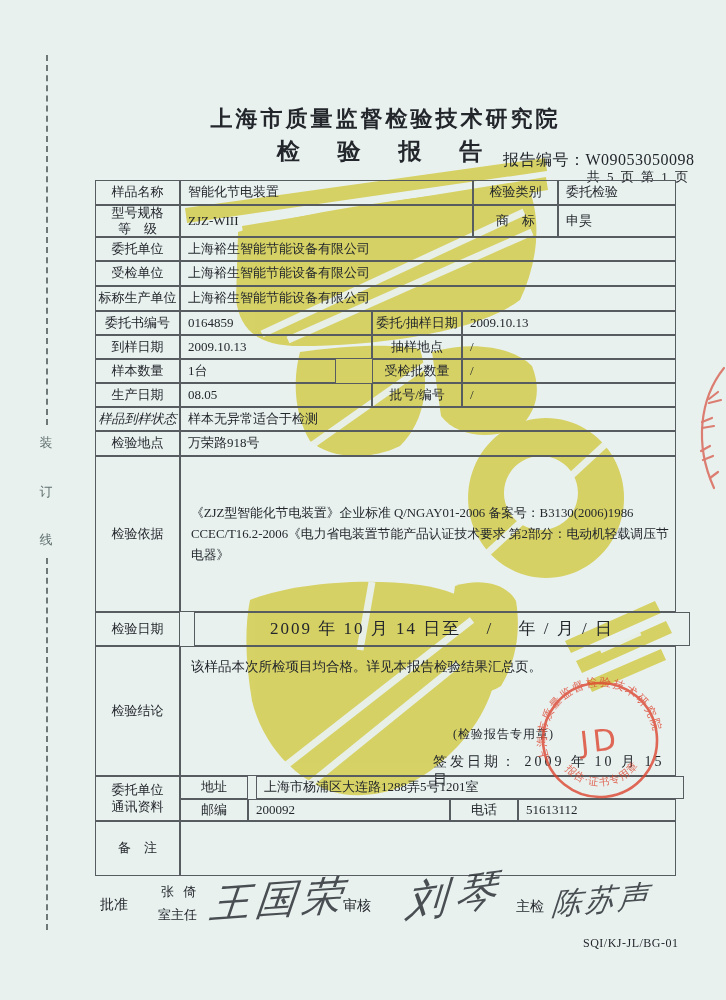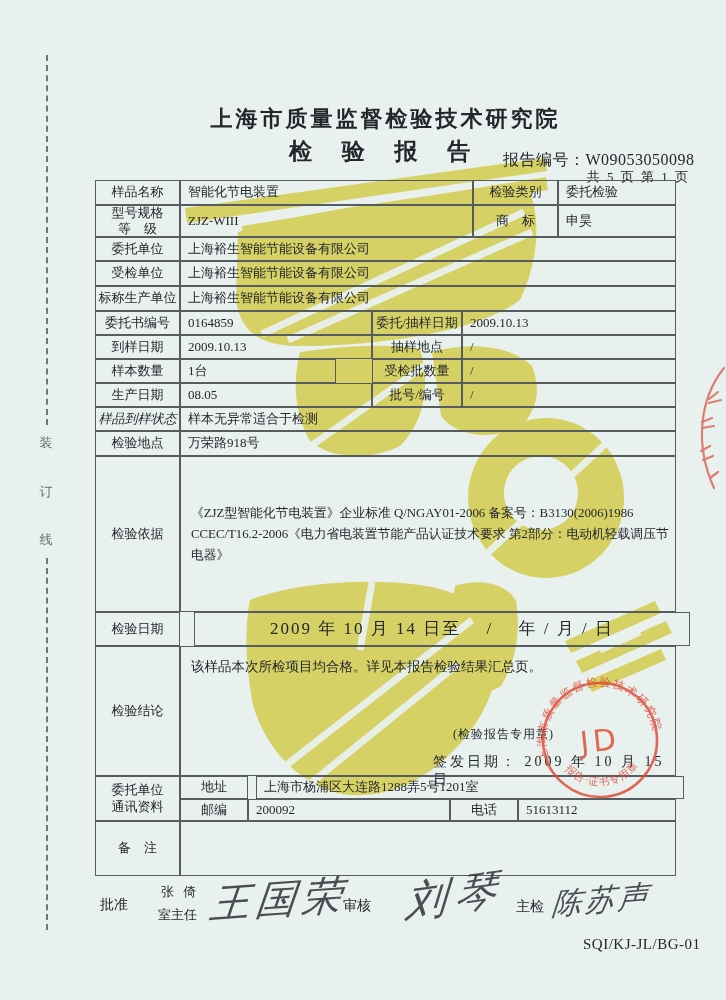--- a/index.html
+++ b/index.html
@@ -4,41 +4,41 @@
 <style>
   html,body{margin:0;padding:0;}
   body{width:726px;height:1000px;overflow:hidden;background:#dfe8e6;}
   .page{position:relative;width:726px;height:1000px;background:#e9f1ef;
         font-family:"Liberation Serif","DejaVu Serif",serif;color:#23272c;}
   .abs{position:absolute;}
   
   .institute{left:95px;top:104px;width:581px;text-align:center;font-size:22px;font-weight:bold;
              letter-spacing:3px;font-family:"DejaVu Sans","Liberation Sans",sans-serif;z-index:2;}
   .report-title{left:95px;top:136px;width:581px;text-align:center;font-size:23px;font-weight:bold;
-             letter-spacing:12px;font-family:Liberation Serif, serif;z-index:2;}
+             letter-spacing:12px;font-family:Liberation Mono, monospace;z-index:2;}
   .report-no{left:503px;top:150px;font-size:16px;z-index:2;letter-spacing:.5px;}
   .pagination{left:540px;top:168px;width:150px;text-align:right;font-size:13px;letter-spacing:2px;z-index:2;}
   
   .bind-dash{left:46px;width:0;border-left:2px dashed #46504f;z-index:2;opacity:.75;}
   .bind-char{left:36px;width:20px;text-align:center;font-size:13px;color:#5f706e;z-index:2;}
   
   .cell{position:absolute;box-sizing:border-box;border:1px solid #565c5f;display:flex;
         align-items:center;font-size:13px;z-index:2;background:transparent;line-height:1.25;}
   .lbl{justify-content:center;text-align:center;flex-direction:column;}
   .val{padding-left:7px;}
   
   .concl-text{position:absolute;left:10px;top:12px;font-size:13.5px;}
   .seal-note{position:absolute;left:272px;top:80px;font-size:12px;letter-spacing:1px;}
   .issue-line{position:absolute;left:252px;top:106px;font-size:14px;letter-spacing:3px;}
   
   .ft{z-index:2;font-size:14px;}
   .ft-small{z-index:2;font-size:13px;}
   .sig{z-index:3;font-style:italic;color:#2d3237;opacity:.85;white-space:nowrap;
        font-family:"Liberation Serif",serif;}
-  .form-code{left:583px;top:936px;font-size:15px;letter-spacing:.5px;z-index:2;}
+  .form-code{left:583px;top:936px;font-size:12px;letter-spacing:.5px;z-index:2;}
   
   .wm{left:0;top:0;z-index:1;pointer-events:none;}
   .round-stamp{left:505px;top:645px;width:190px;height:190px;z-index:3;pointer-events:none;}
   .edge-stamp{left:688px;top:366px;width:38px;height:125px;z-index:3;pointer-events:none;}
 </style>
 </head>
 <body>
 
 <div class="page">
 

